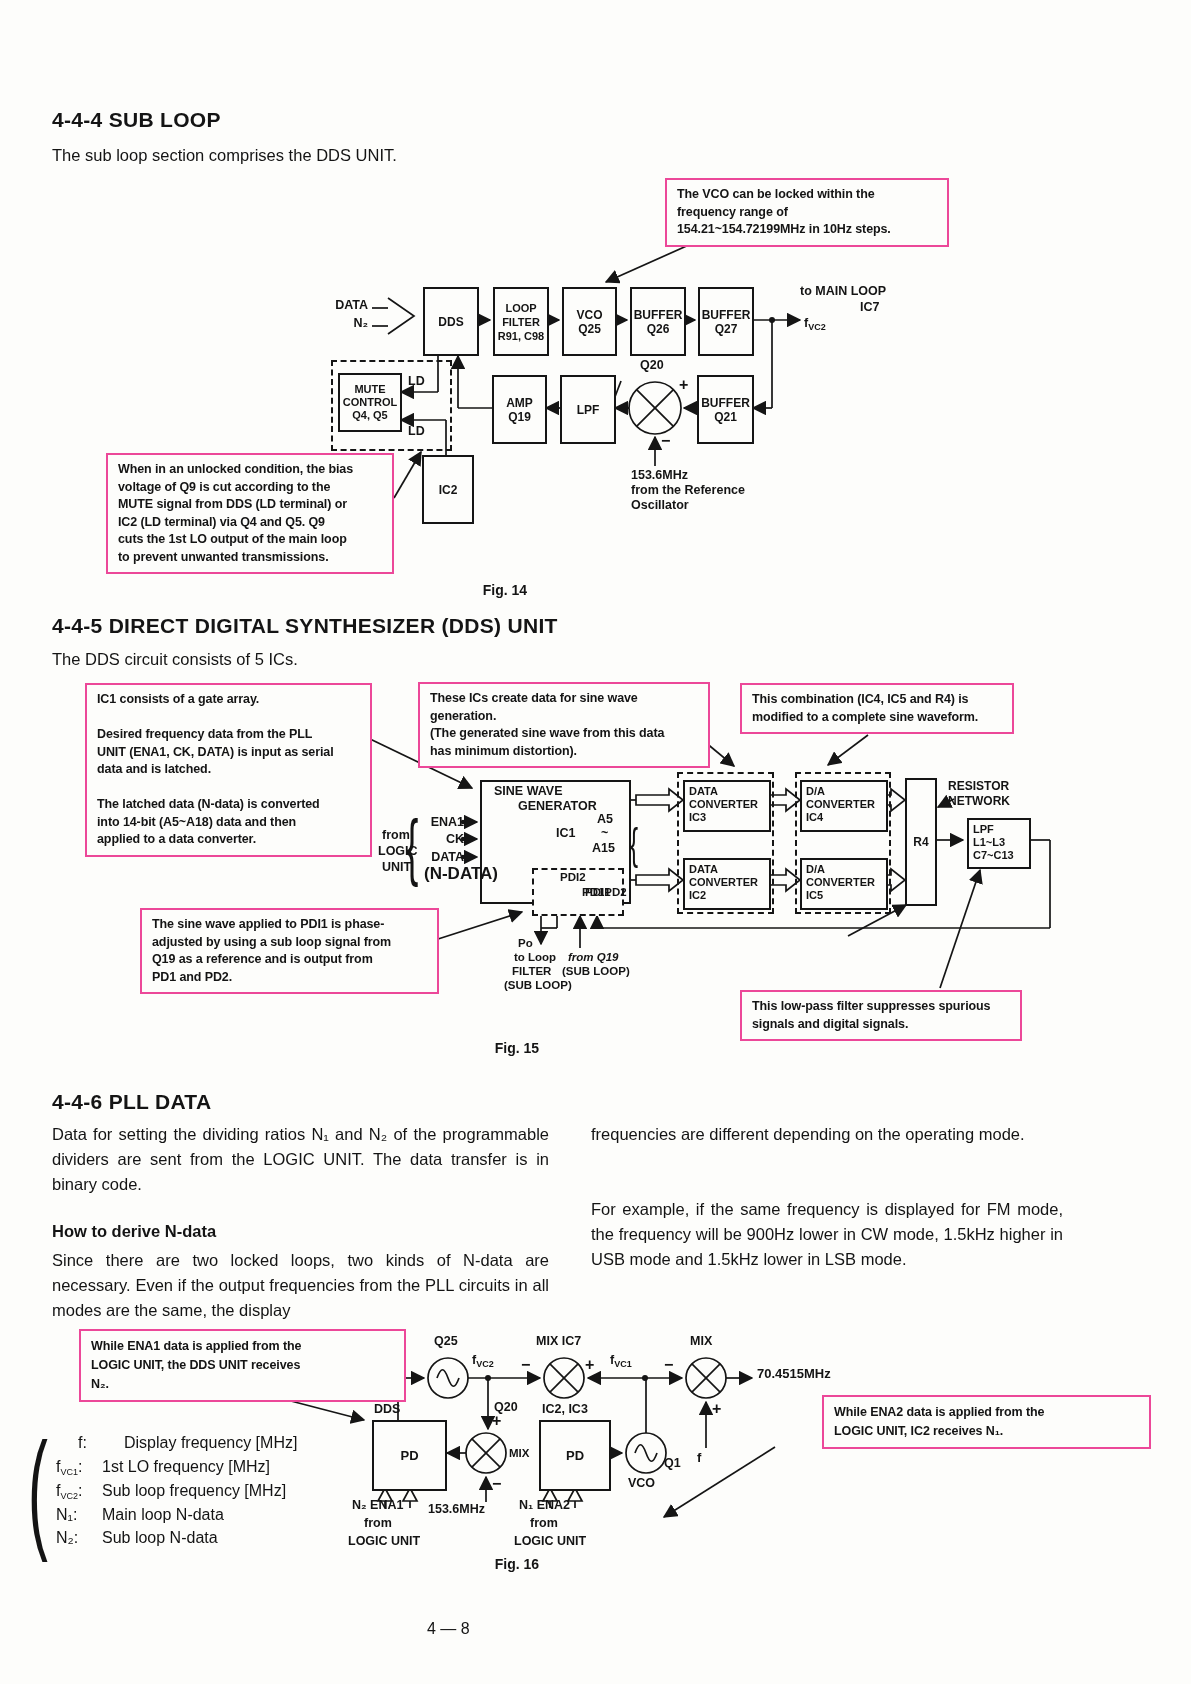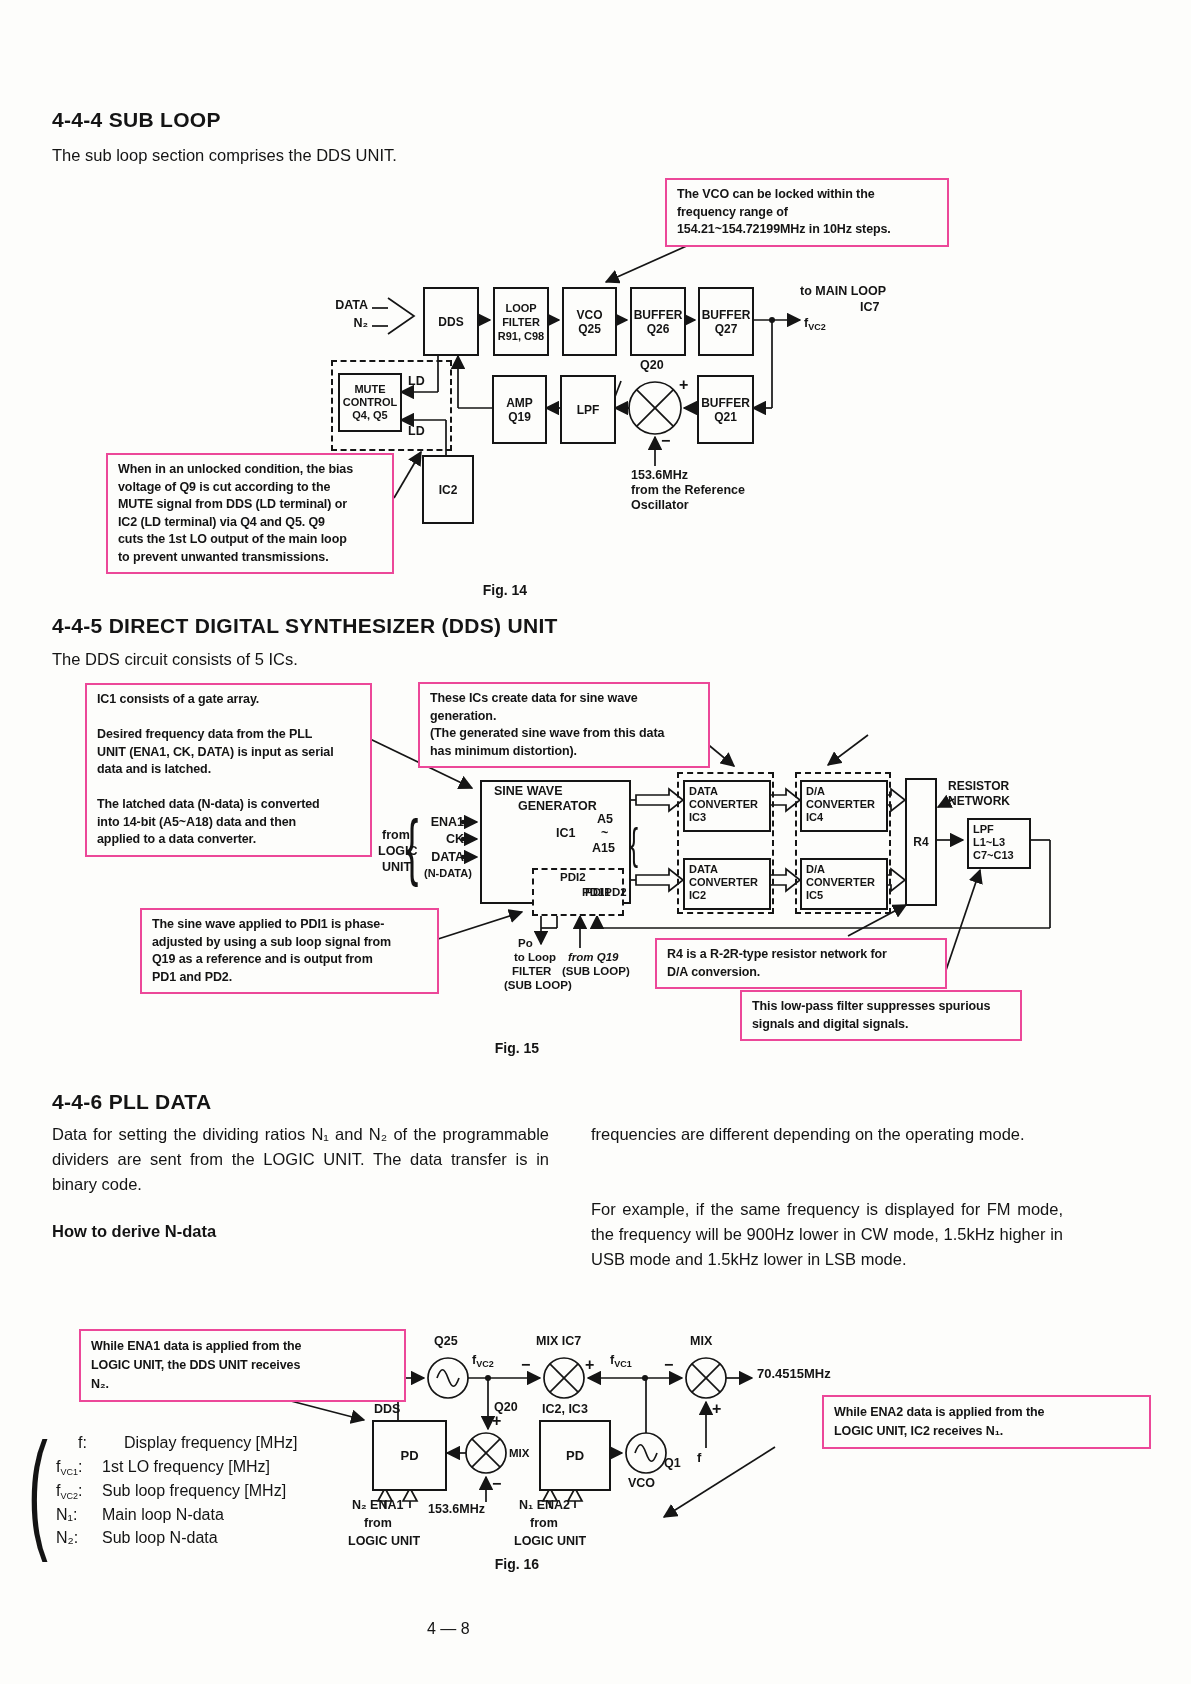--- a/index.html
+++ b/index.html
@@ -214,33 +214,35 @@
 UNIT (ENA1, CK, DATA) is input as serial
 data and is latched.
 
 The latched data (N-data) is converted
 into 14-bit (A5~A18) data and then
 applied to a data converter.</div>
   <div class="callout" style="left:418px;top:682px;width:268px;">These ICs create data for sine wave
 generation.
 (The generated sine wave from this data
 has minimum distortion).</div>
+  <div class="callout" style="left:740px;top:683px;width:250px;">This combination (IC4, IC5 and R4) is
+modified to a complete sine waveform.</div>
 
   <div class="box" style="left:480px;top:780px;width:147px;height:120px;background:transparent;"></div>
   <div class="lbl" style="left:494px;top:784px;">SINE WAVE</div>
   <div class="lbl" style="left:518px;top:799px;">GENERATOR</div>
   <div class="lbl" style="left:556px;top:826px;">IC1</div>
   <div class="lbl" style="left:597px;top:812px;">A5</div>
   <div class="lbl" style="left:601px;top:826px;">~</div>
   <div class="lbl" style="left:592px;top:841px;">A15</div>
 
   <div class="lbl r" style="left:426px;top:815px;width:38px;">ENA1</div>
   <div class="lbl r" style="left:426px;top:832px;width:38px;">CK</div>
   <div class="lbl r" style="left:420px;top:850px;width:44px;">DATA</div>
-  <div class="lbl" style="left:424px;top:866px;font-size:11px;text-align:right;">(N-DATA)</div>
+  <div class="lbl" style="left:424px;top:866px;font-size:17px;text-align:right;">(N-DATA)</div>
   <div class="lbl" style="left:382px;top:828px;">from</div>
   <div class="lbl" style="left:378px;top:844px;">LOGIC</div>
   <div class="lbl" style="left:382px;top:860px;">UNIT</div>
   <div class="brace" style="left:406px;top:810px;font-size:74px;line-height:74px;transform:scaleX(.5);transform-origin:left top;">{</div>
   <div class="brace" style="left:630px;top:822px;font-size:44px;line-height:44px;transform:scaleX(.55);transform-origin:left top;">{</div>
 
   <div class="dashedbox" style="left:532px;top:868px;width:88px;height:44px;background:#fdfdfb;"></div>
   <div class="lbl" style="left:560px;top:870px;font-size:11.5px;">PDI2</div>
   <div class="lbl" style="left:535px;top:885px;font-size:11.5px;padding-left:47px;">PD1PD2</div>
   <div class="lbl" style="left:585px;top:885px;font-size:11.5px;">PDI1</div>
@@ -272,30 +274,29 @@
   <div class="lbl" style="left:514px;top:950px;font-size:11.5px;">to Loop</div>
   <div class="lbl" style="left:512px;top:964px;font-size:11.5px;">FILTER</div>
   <div class="lbl" style="left:504px;top:978px;font-size:11.5px;">(SUB LOOP)</div>
   <div class="lbl" style="left:568px;top:950px;font-size:11.5px;font-style:italic;">from Q19</div>
   <div class="lbl" style="left:562px;top:964px;font-size:11.5px;">(SUB LOOP)</div>
 
   <div class="callout" style="left:140px;top:908px;width:275px;">The sine wave applied to PDI1 is phase-
 adjusted by using a sub loop signal from
 Q19 as a reference and is output from
 PD1 and PD2.</div>
-  <div class="callout" style="left:655px;top:938px;width:268px;">R4 is a R-2R-type resistor network for
-D/A conversion.</div>
   <div class="callout" style="left:740px;top:990px;width:258px;">This low-pass filter suppresses spurious
 signals and digital signals.</div>
 
   <div class="cap" style="left:427px;top:1040px;width:180px;">Fig. 15</div>
 
   <div class="h1" style="left:52px;top:1090px;">4-4-6  PLL DATA</div>
   <div class="body" style="left:52px;top:1122px;width:497px;">Data for setting the dividing ratios N₁ and N₂ of the programmable dividers are sent from the LOGIC UNIT.   The data transfer is in binary code.</div>
   <div class="subhead" style="left:52px;top:1222px;">How to derive N-data</div>
+  <div class="body" style="left:52px;top:1248px;width:497px;">Since there are two locked loops, two kinds of N-data are necessary.   Even if the output frequencies from the PLL circuits in all modes are the same, the display</div>
   <div class="body" style="left:591px;top:1122px;width:472px;">frequencies are different depending on the operating mode.</div>
   <div class="body" style="left:591px;top:1197px;width:472px;">For example, if the same frequency is displayed for FM mode, the frequency will be 900Hz lower in CW mode, 1.5kHz higher in USB mode and 1.5kHz lower in LSB mode.</div>
 
   <div class="callout" style="left:79px;top:1329px;width:303px;line-height:19px;">While ENA1 data is applied from the
 LOGIC UNIT, the DDS UNIT receives
 N₂.</div>
   <div class="callout" style="left:786px;top:1395px;width:305px;line-height:19px;margin-left:36px;">While ENA2 data is applied from the
 LOGIC UNIT, IC2 receives N₁.</div>
 
   <div class="lbl" style="left:434px;top:1334px;">Q25</div>

